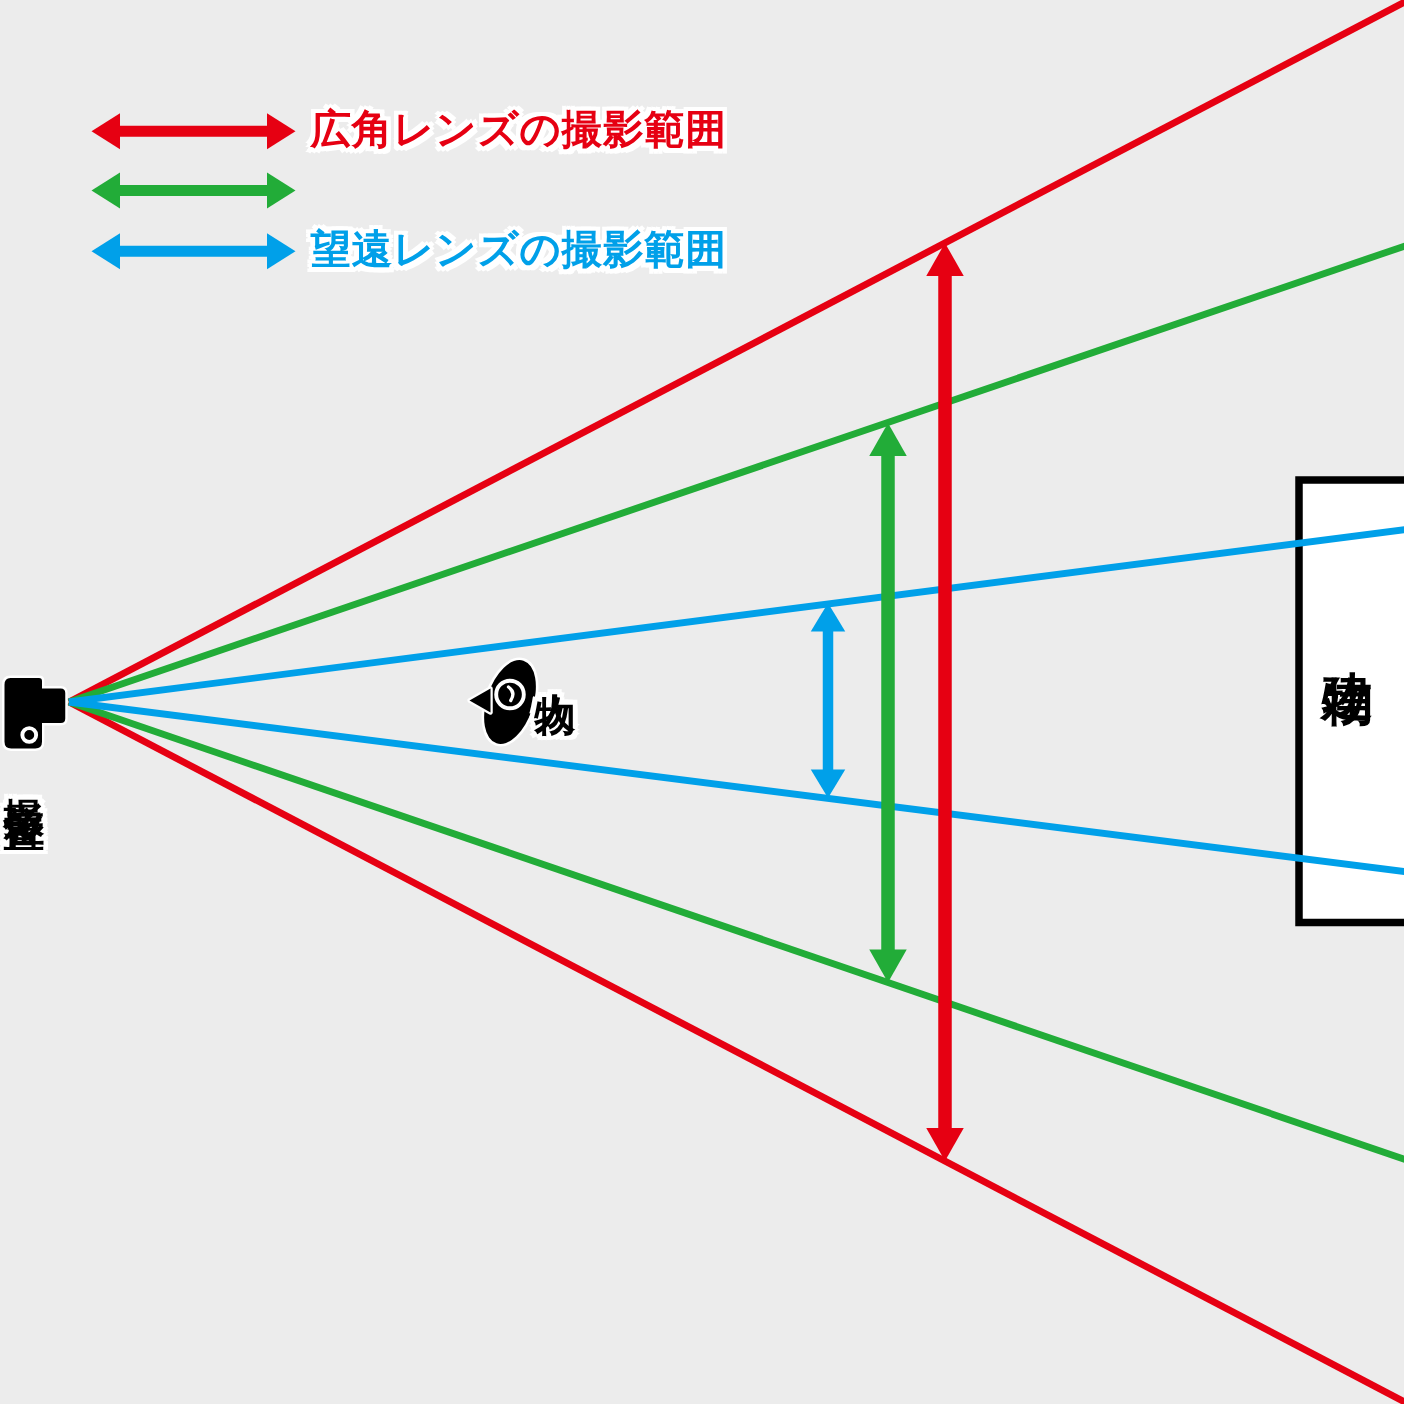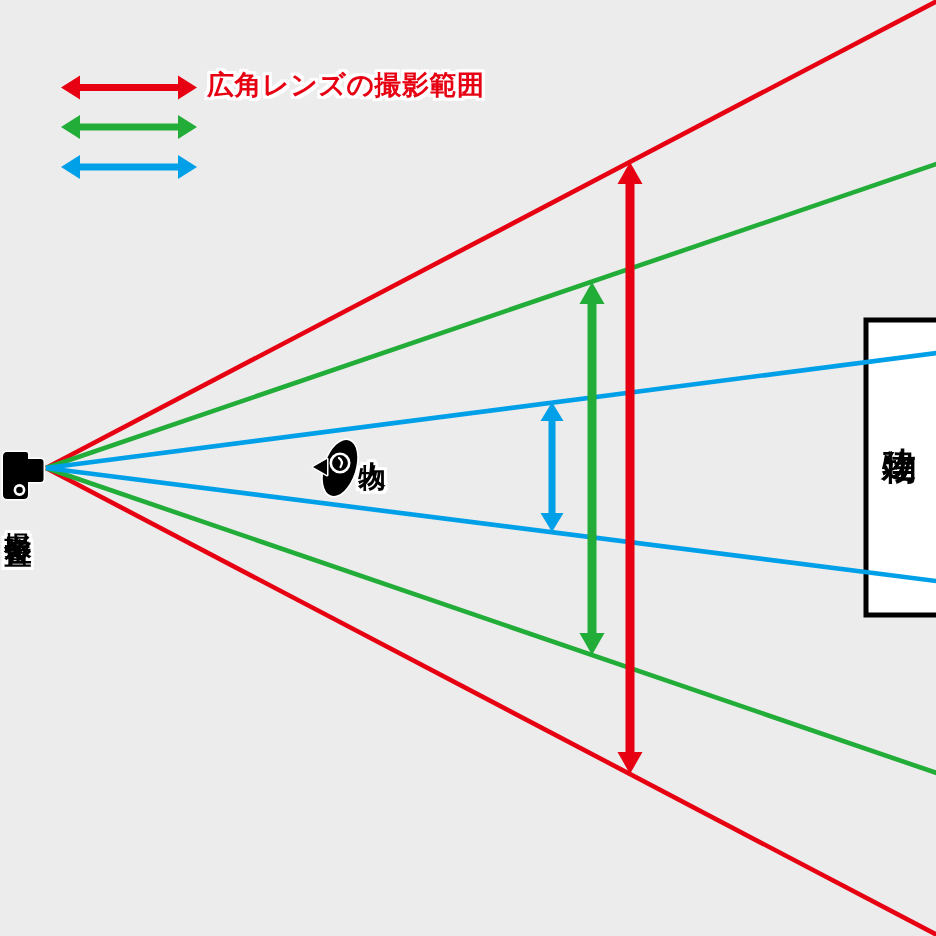--- a/index.html
+++ b/index.html
@@ -1,19 +1,19 @@
 <!DOCTYPE html>
 <html><head>
 <meta charset="utf-8">
 <style>
   html,body{margin:0;padding:0;background:#ececec;}
   #stage{
     position:relative;width:936px;height:936px;overflow:hidden;
     background:#ececec;
-    font-family:Liberation Mono, monospace;
+    font-family:Liberation Serif, serif;
   }
   #scene{position:absolute;left:0;top:0;}
   .legend-row{
     position:absolute;left:60px;display:flex;align-items:center;gap:9px;
     transform:translateY(-50%);
   }
   .legend-label{
     font-size:27px;font-weight:bold;letter-spacing:.5px;white-space:nowrap;line-height:1;
   }
   .outlined{
@@ -103,20 +103,21 @@
         <line x1="17" y1="13" x2="121" y2="13" stroke-width="7.2" stroke="#22ac38"></line>
       </svg>
     </div>
 
     <div class="legend-row" style="top:167px">
       <svg width="138" height="26" viewBox="0 0 138 26">
         <polygon points="1,13 20,1 20,25" fill="#00a0e9"></polygon>
         <polygon points="137,13 118,1 118,25" fill="#00a0e9"></polygon>
         <line x1="17" y1="13" x2="121" y2="13" stroke-width="7.2" stroke="#00a0e9"></line>
       </svg>
+      <span class="legend-label outlined t-blue">望遠レンズの撮影範囲</span>
     </div>
   </div>
 
   <div id="camera-label" class="vlabel outlined">撮影位置</div>
 
   <div id="person-label" class="vlabel outlined">人物</div>
 
   <div id="building-label" class="vlabel">建物</div>
 
 </div>

